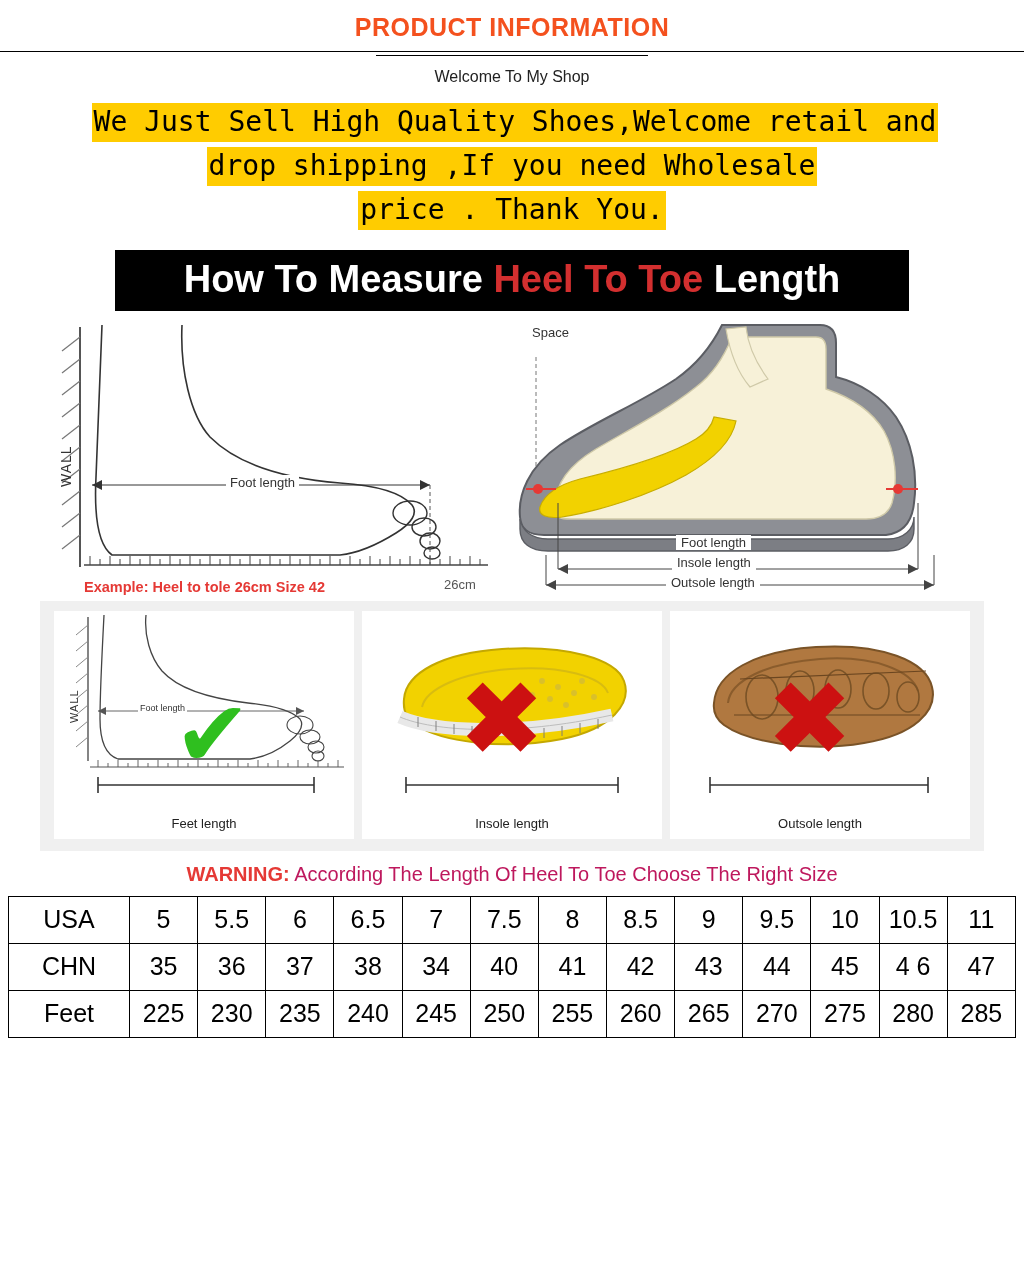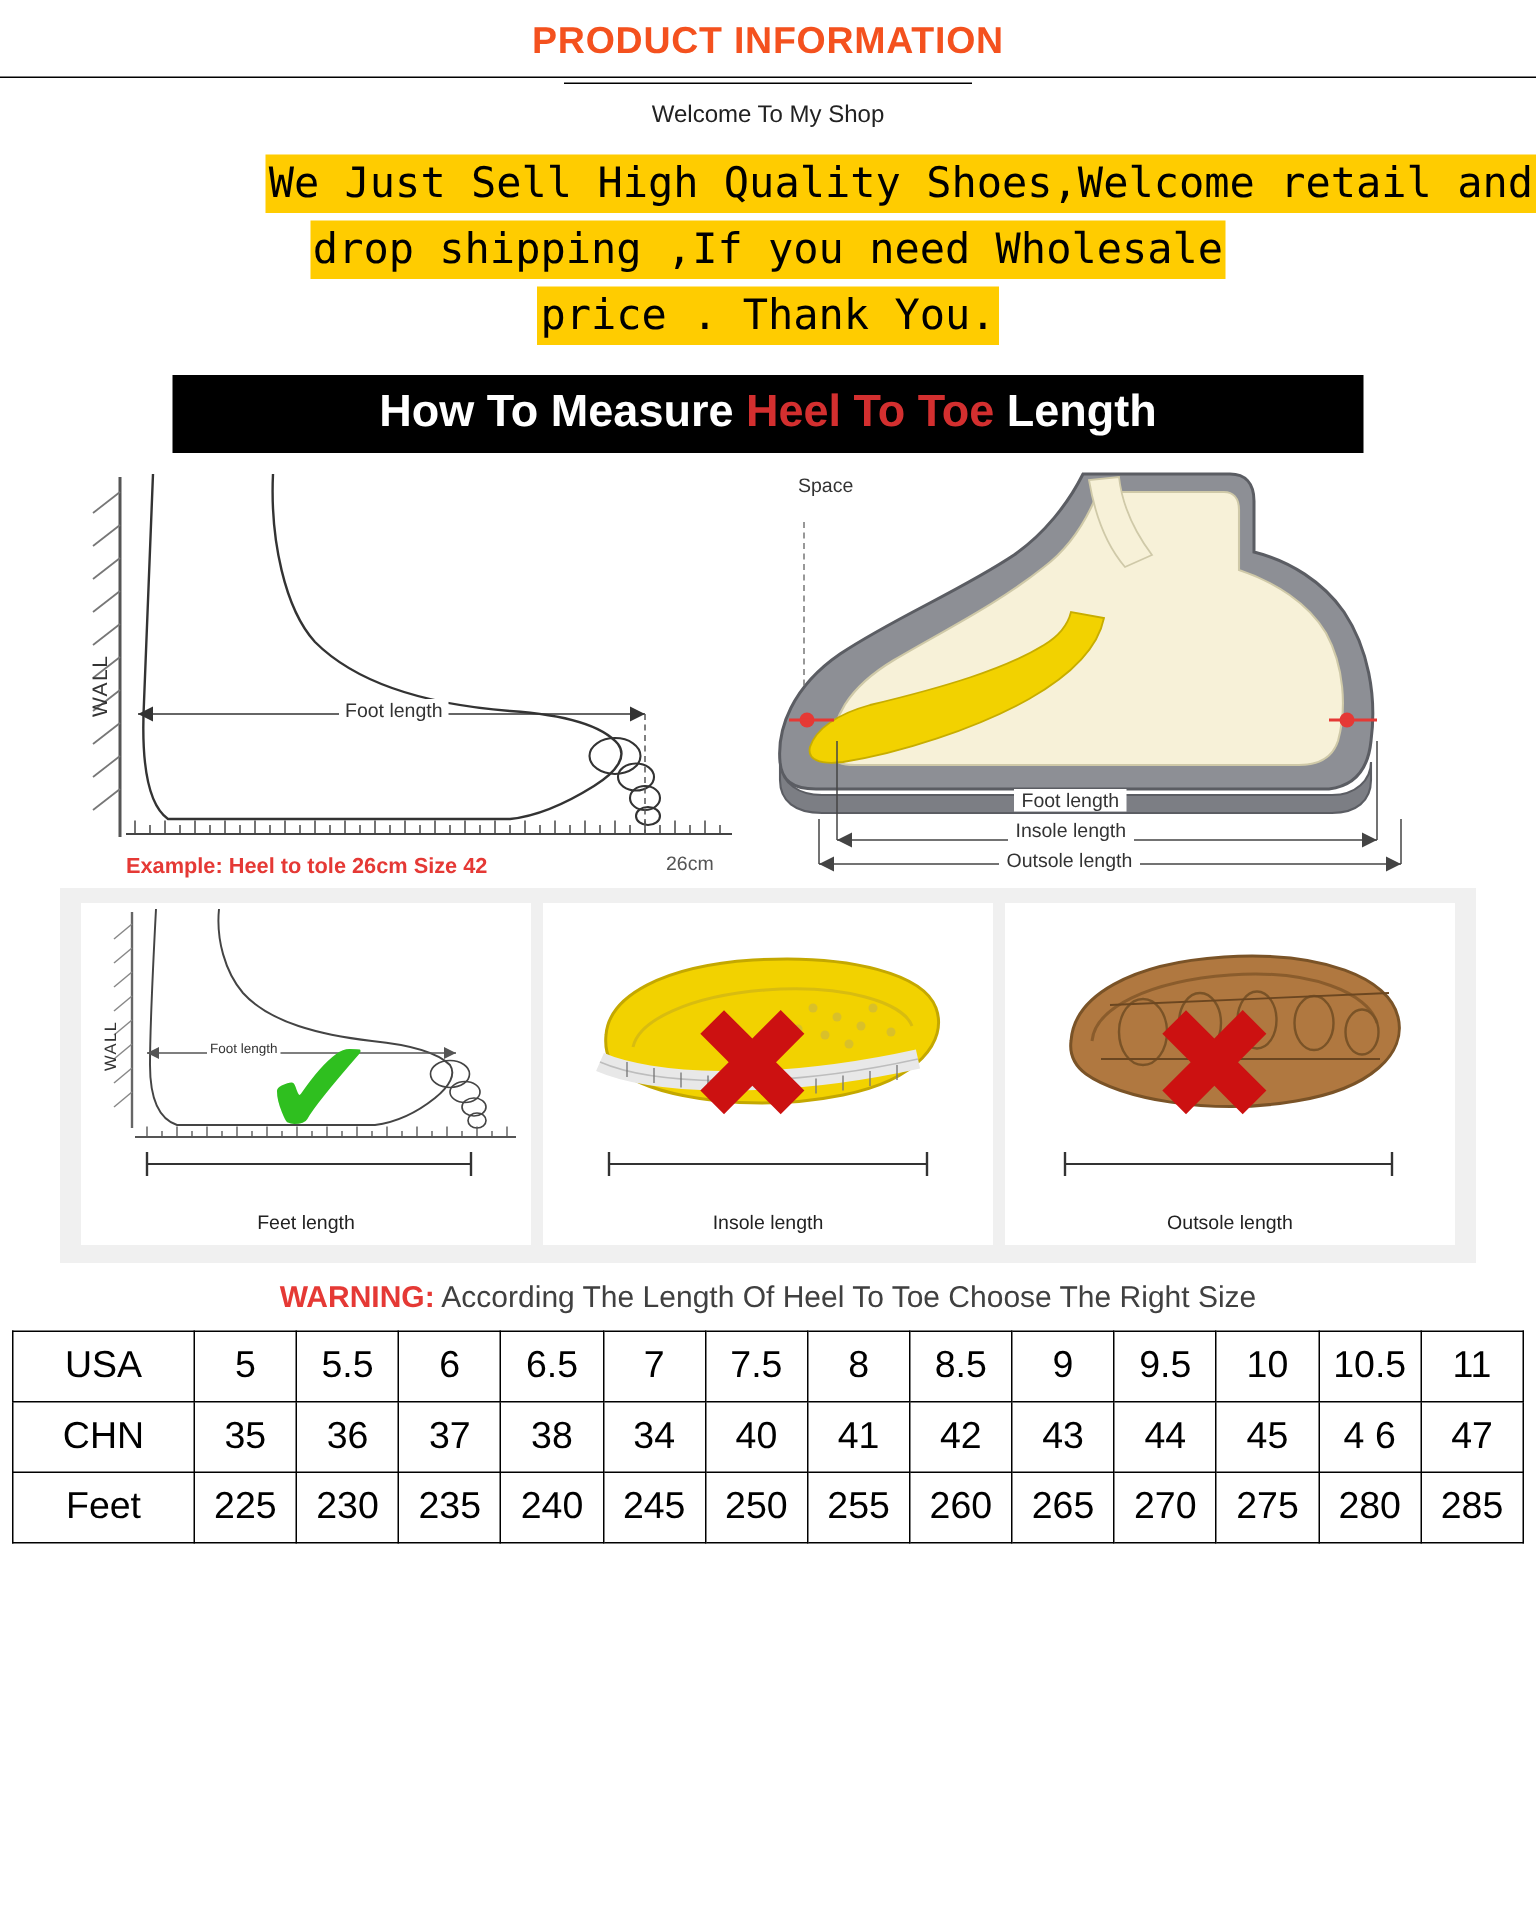--- a/index.html
+++ b/index.html
@@ -62,39 +62,39 @@
     font-family: "DejaVu Sans Mono", monospace;
     font-size: 28px;
     line-height: 1.0;
     color: #000;
   }
   .promo-line {
     text-align: center;
     margin-bottom: 16px;
     white-space: nowrap;
   }
-  .promo-line.left { text-align: right; padding-left: 6px; }
+  .promo-line.left { text-align: center; padding-left: 6px; }
   .promo-line span.hl {
     background: #ffcc00;
     padding: 2px 2px 4px 2px;
     display: inline;
   }
 
   
   .measure-block {
     margin: 26px auto 0 auto;
     width: 944px;
   }
   .measure-banner {
     background: #000;
     width: 794px;
     margin: 0 auto;
     padding: 8px 0 10px 0;
     text-align: center;
-    font-size: 30px;
+    font-size: 38px;
     font-weight: bold;
     color: #ffffff;
     font-family: "Liberation Sans", sans-serif;
   }
   .measure-banner .accent { color: #d32f2f; }
 
   .diagrams {
     display: flex;
     width: 944px;
     margin: 6px auto 0 auto;
@@ -193,21 +193,21 @@
   
   .warning-row {
     width: 944px;
     margin: 12px auto 0 auto;
     text-align: center;
     font-size: 20px;
     font-family: "Liberation Sans", sans-serif;
     white-space: nowrap;
   }
   .warning-row .w-label { color: #e53935; font-weight: bold; }
-  .warning-row .w-text { color: #404040; margin-top: 21px; }
+  .warning-row .w-text { color: #be185d; margin-top: 21px; }
 
   
   .size-table {
     width: 1008px;
     margin: 10px auto 0 auto;
     border-collapse: collapse;
     table-layout: fixed;
   }
   .size-table td {
     border: 1px solid #000;

